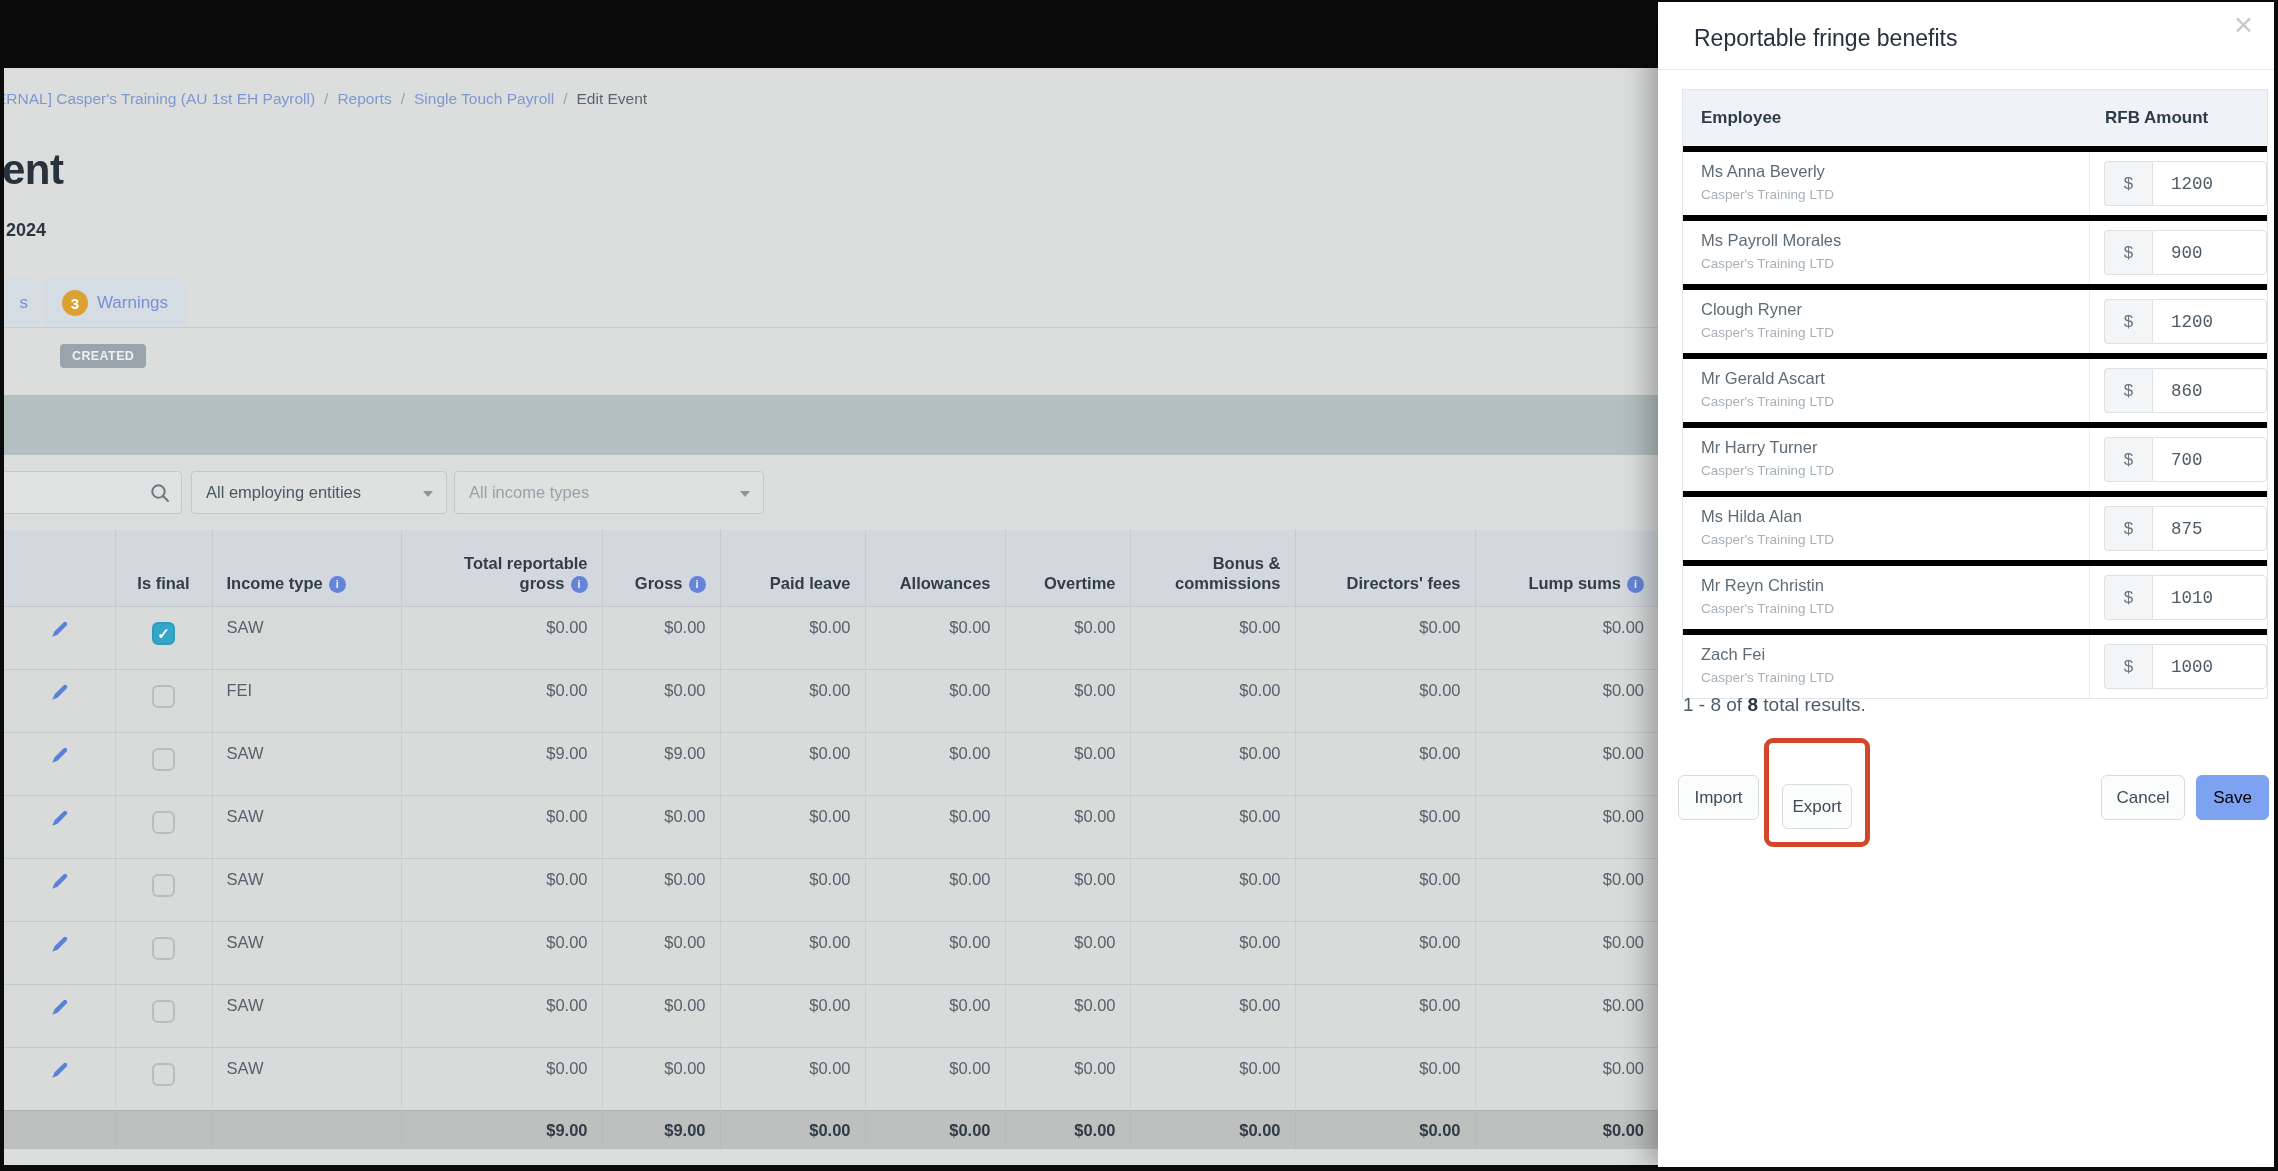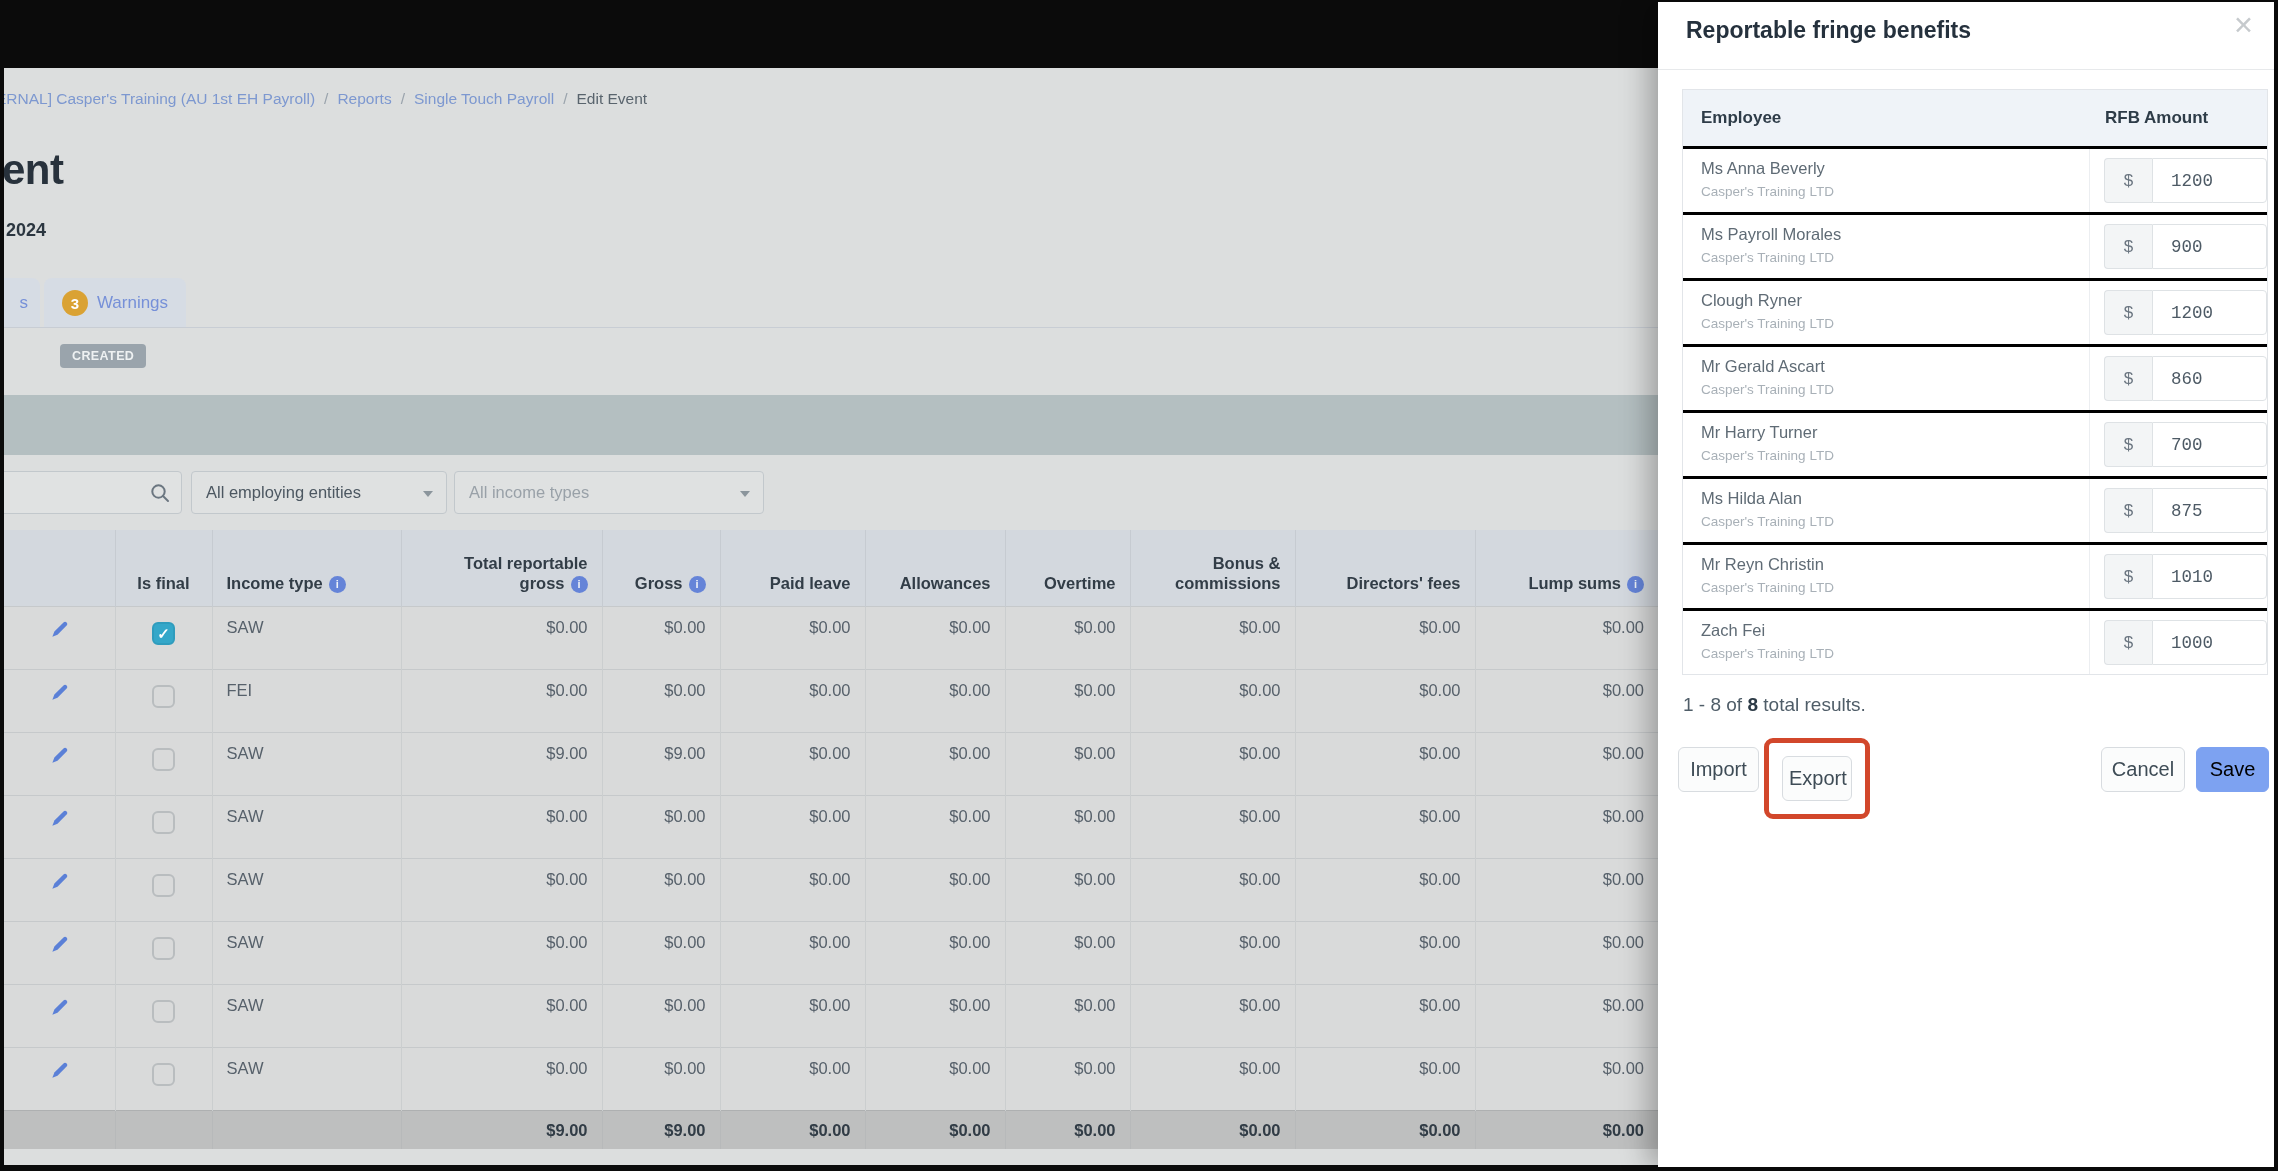--- a/index.html
+++ b/index.html
@@ -43,38 +43,38 @@
   .stp-table tbody td:first-child{border-left:none;}
   .stp-table tfoot td{background:#bebfbf;height:38px;vertical-align:middle;font-weight:bold;color:#313c46;border-top:1px solid #aeb0b1;border-left:1px solid #b7b9ba;font-size:16.5px;padding:0 14px;}
   .stp-table tfoot td:first-child{border-left:none;}
   .al-left{text-align:left}.al-center{text-align:center}.al-right{text-align:right}
   .cell-edit{text-align:center;padding-top:13px !important;cursor:pointer;}
   .cb{display:inline-block;width:23px;height:23px;border-radius:6px;border:2px solid #b9bdbf;box-sizing:border-box;margin-top:4px;background:transparent;}
   .cb.checked{background:#34a7c9;border-color:#2f9cbd;color:#fff;font-size:15px;line-height:19px;text-align:center;font-weight:bold;}
   .info-icon{display:inline-block;width:17px;height:17px;border-radius:50%;background:#6584d8;color:#eef2f8;font-size:11px;line-height:17px;text-align:center;font-weight:bold;font-style:normal;margin-left:6px;vertical-align:1px;}
   
   .panel{position:absolute;left:1658px;top:2px;width:616px;height:1165px;background:#ffffff;box-shadow:-10px 0 26px rgba(0,0,0,.28);}
-  .panel-title{position:absolute;top:15px;left:28px;font-size:23px;font-weight:bold;color:#25313d;margin:0;}
+  .panel-title{position:absolute;top:15px;left:28px;font-size:23px;font-weight:normal;color:#25313d;margin:8px;}
   .panel-close{position:absolute;top:11px;right:20px;font-size:25px;color:#c6cacd;cursor:pointer;line-height:1;}
   .panel-divider{position:absolute;top:67px;left:0;width:100%;height:1px;background:#e7e9eb;}
   .rfb-box{position:absolute;top:87px;left:24px;width:586px;border:1px solid #e2e5e9;box-sizing:border-box;}
   .rfb-head{display:flex;height:56px;background:#eff3f8;align-items:center;font-size:17px;font-weight:bold;color:#2e3c48;}
   .rfb-head .h-emp{width:406px;padding-left:18px;box-sizing:border-box;}
   .rfb-head .h-amt{flex:1;padding-left:16px;}
-  .rfb-row{display:flex;height:63px;border-top:3px solid #000000;background:#fff;}
+  .rfb-row{display:flex;height:63px;border-top:6px solid #000000;background:#fff;}
   .rfb-emp{width:406px;box-sizing:border-box;padding:10px 0 0 18px;}
   .rfb-name{font-size:16.5px;color:#5f6b75;}
   .rfb-company{font-size:13.5px;color:#a8b0b7;margin-top:6px;}
   .rfb-amt{flex:1;position:relative;border-left:1px solid #eceef1;}
   .amt-group{position:absolute;left:14px;top:9px;height:45px;display:flex;}
   .amt-addon{width:48px;background:#f3f5f6;border:1px solid #dee2e5;border-right:none;border-radius:4px 0 0 4px;display:flex;align-items:center;justify-content:center;color:#6b7681;font-size:17px;box-sizing:border-box;}
   .amt-input{width:115px;border:1px solid #dee2e5;border-radius:0 4px 4px 0;padding:0 0 0 18px;font-size:17.5px;color:#4d5a65;background:#fff;outline:none;box-sizing:border-box;font-family:Liberation Mono, monospace;}
   .pagination{position:absolute;top:692px;left:25px;font-size:19px;color:#4f5d68;}
   .pagination .count{font-weight:bold;color:#2b3945;}
-  .btn{height:45px;border-radius:6px;border:1px solid #d8dce0;background:#fbfcfc;font-size:20px;color:#3e4c56;font-family:inherit;cursor:pointer;box-sizing:border-box;}
+  .btn{height:45px;border-radius:6px;border:1px solid #d8dce0;background:#fbfcfc;font-size:17px;color:#3e4c56;font-family:inherit;cursor:pointer;box-sizing:border-box;margin-top:28px;}
   .btn-import{position:absolute;left:20px;top:745px;width:81px;}
   .export-highlight{position:absolute;left:106px;top:736px;border:5px solid #d2472b;border-radius:9px;padding:13px;}
   .btn-export{width:70px;display:block;}
   .btn-cancel{position:absolute;left:443px;top:745px;width:84px;}
   .btn-save{position:absolute;left:538px;top:745px;width:73px;background:#7da2f1;border-color:#7da2f1;color:#000000;}
 </style>
 </head>
 <body>
 
 <div class="main-page">

